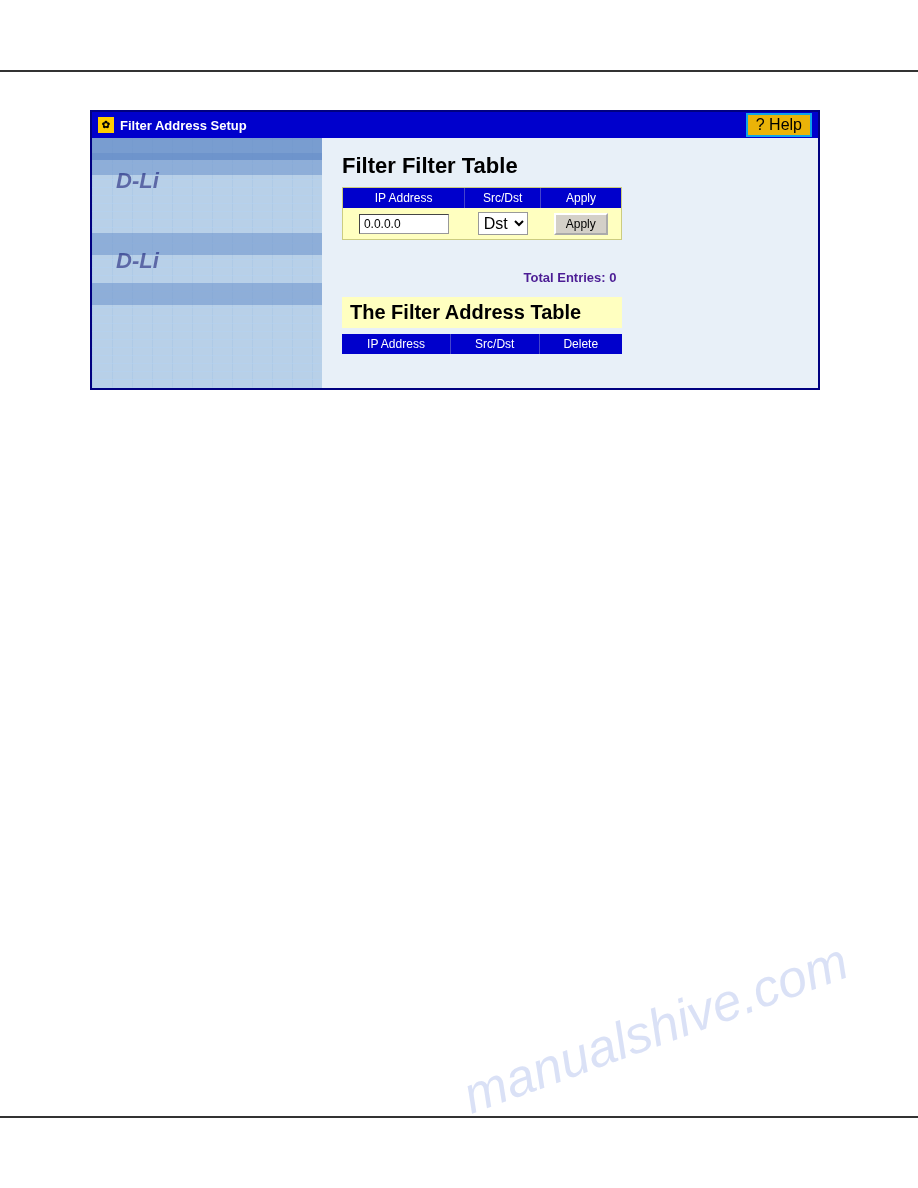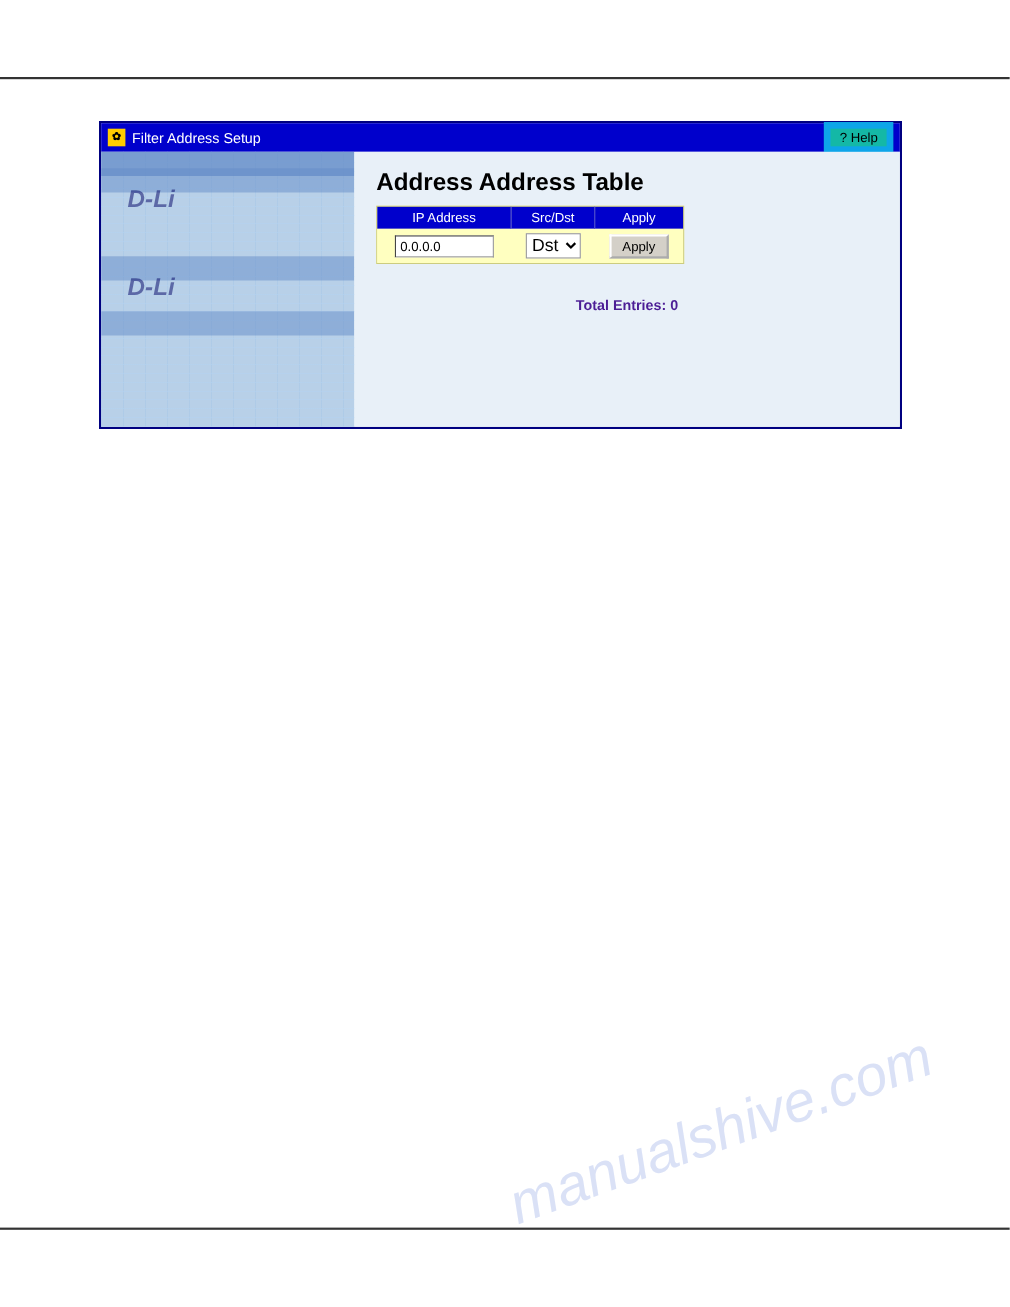--- a/index.html
+++ b/index.html
@@ -58,29 +58,29 @@
       height: 16px;
       background: #ffcc00;
       display: inline-block;
       font-size: 10px;
       line-height: 16px;
       text-align: center;
       color: #000;
       font-weight: bold;
     }
     .title-text {
-      font-weight: normal;
+      font-weight: bold;
       font-size: 13px;
     }
     .help-btn {
-      background: #14b8a6;
+      background: #eab308;
       color: #000;
-      border: 6px solid #0ea5e9;
+      border: 2px solid #0ea5e9;
       padding: 1px 8px;
-      font-size: 12px;
+      font-size: 16px;
       cursor: pointer;
       display: flex;
       align-items: center;
       gap: 3px;
     }
 
     
     .window-body {
       display: flex;
       min-height: 250px;
@@ -282,21 +282,21 @@
       <div class="sidebar-band"></div>
       <div class="sidebar-band"></div>
       <div class="sidebar-logo sidebar-logo-2">D-Li</div>
       <div class="sidebar-band"></div>
       <div class="sidebar-band"></div>
     </div>
 
     <div class="content">
 
       
-      <div class="section-title">Address Address Table</div>
+      <div class="section-title">Filter Filter Table</div>
 
       <div class="table-container">
         <table class="data-table">
           <thead>
             <tr>
               <th>IP Address</th>
               <th>Src/Dst</th>
               <th>Apply</th>
             </tr>
           </thead>
@@ -316,16 +316,31 @@
               </td>
             </tr>
           </tbody>
         </table>
       </div>
 
       
       <div class="total-entries">Total Entries: 0</div>
 
       
+      <div style="display:inline-block; min-width:280px;">
+        <div class="bottom-section-title">The Filter Address Table</div>
+        <table class="bottom-data-table">
+          <thead>
+            <tr>
+              <th>IP Address</th>
+              <th>Src/Dst</th>
+              <th>Delete</th>
+            </tr>
+          </thead>
+          <tbody>
+            
+          </tbody>
+        </table>
+      </div>
 
     </div>
   </div>
 </div>
 
 </body></html>

